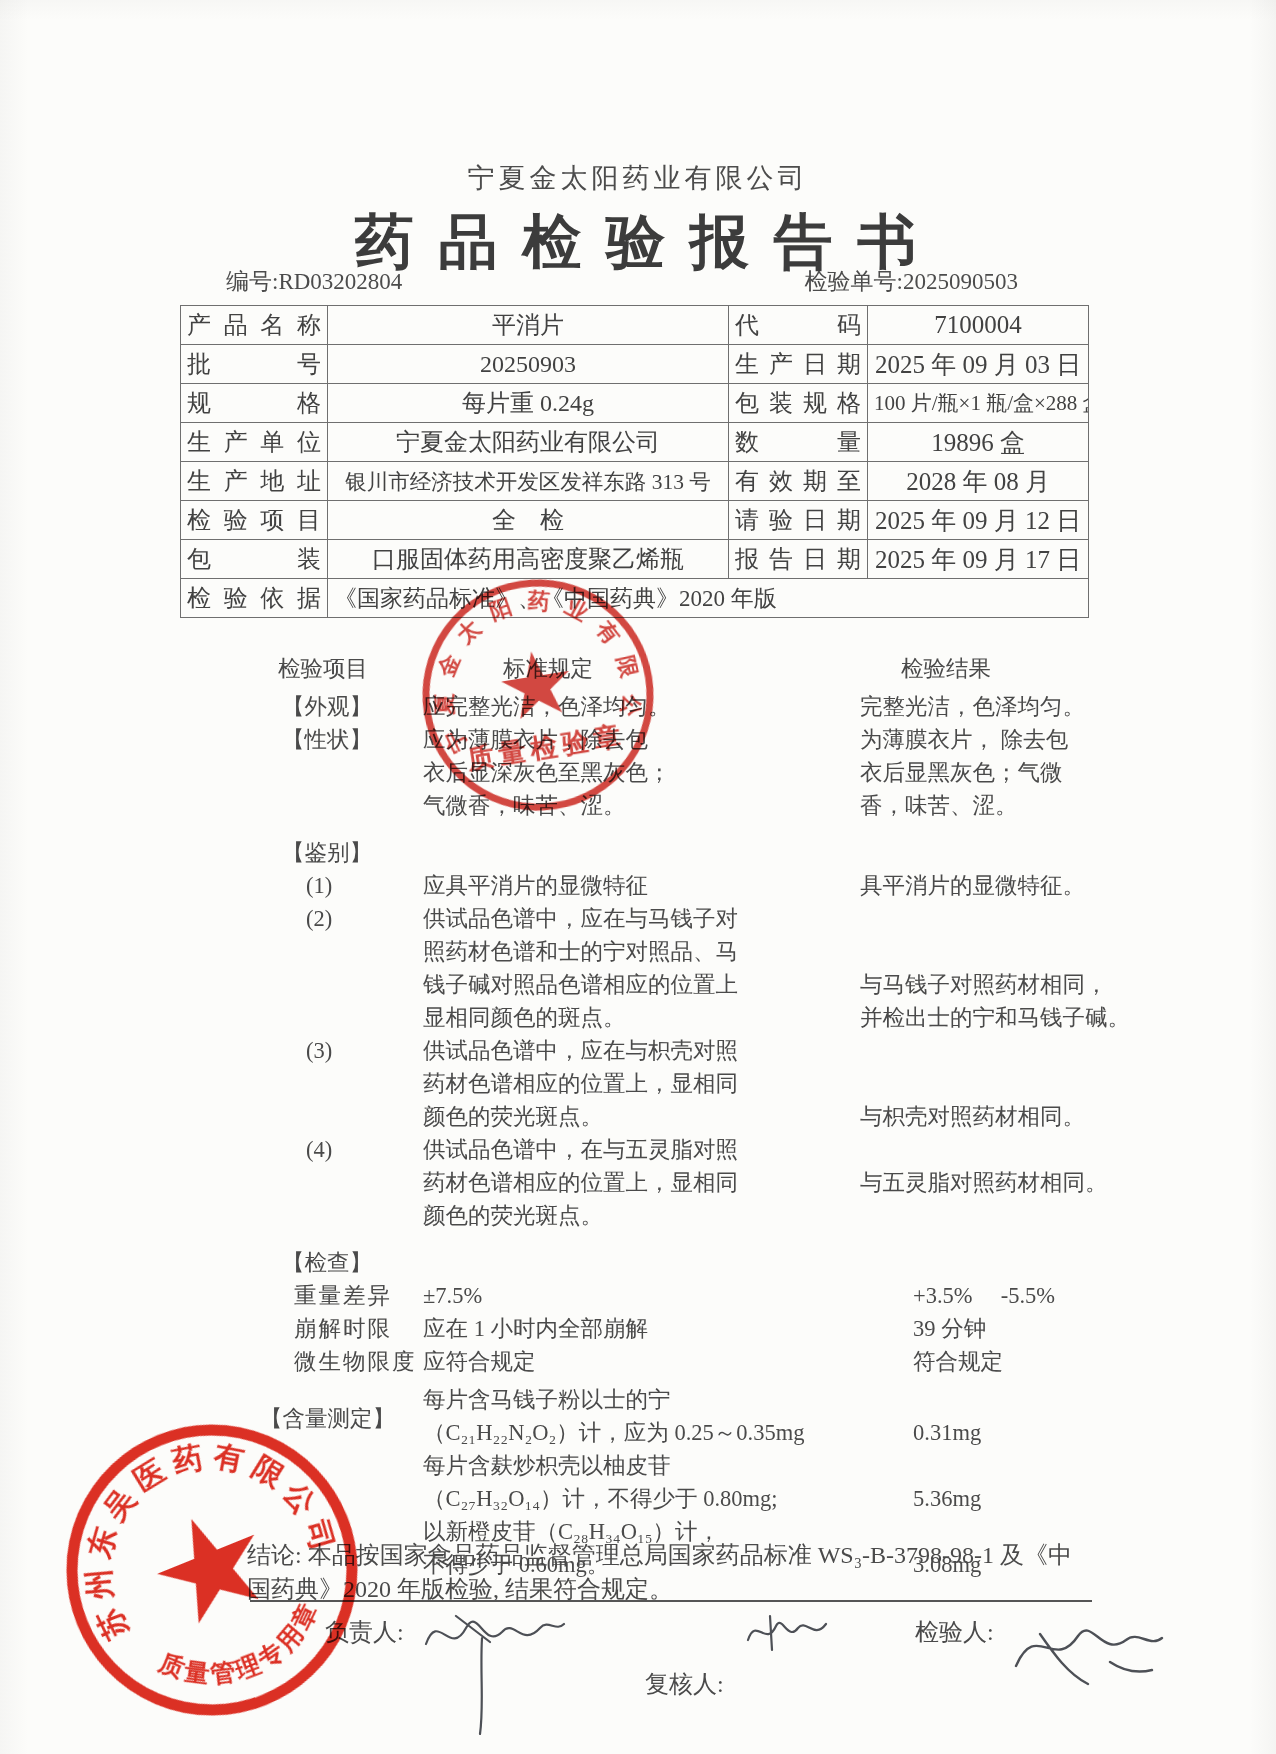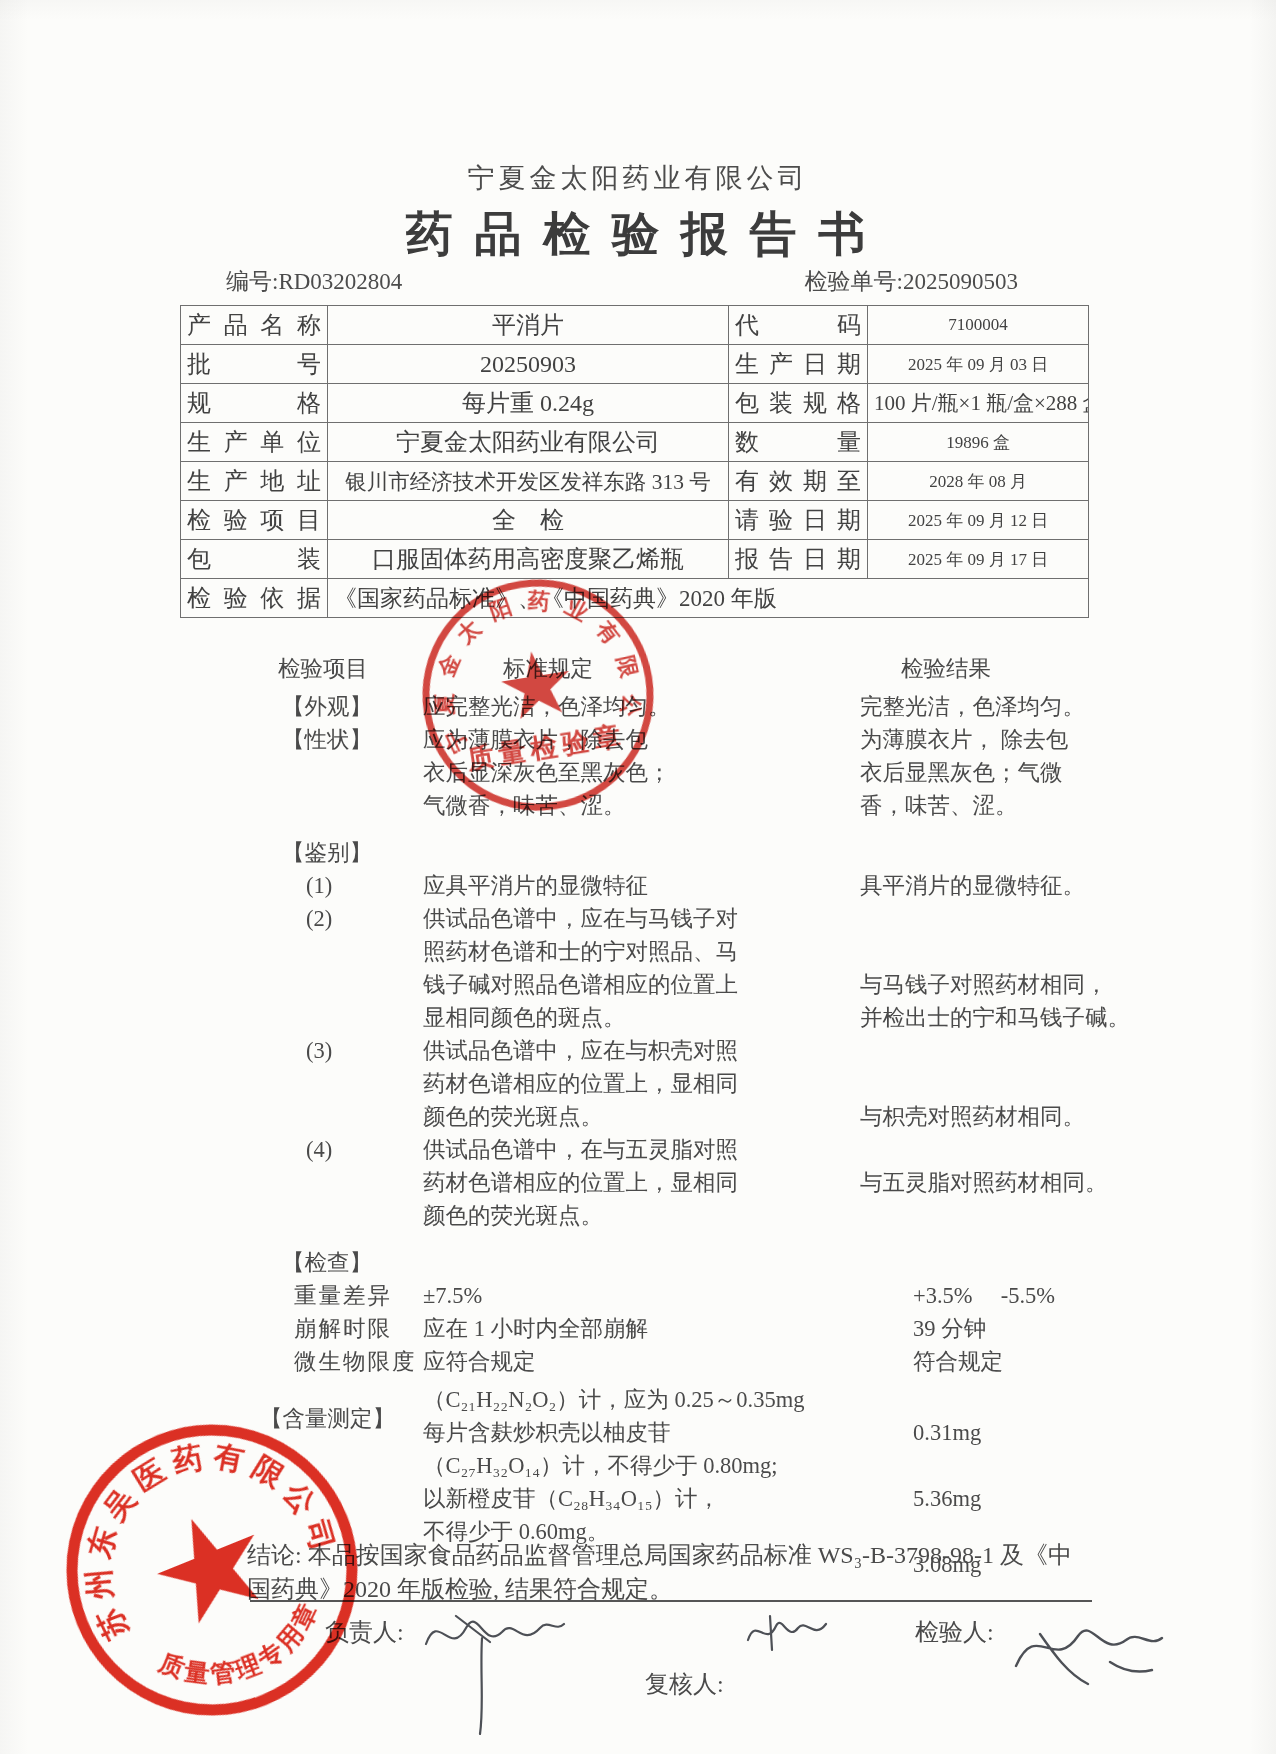--- a/index.html
+++ b/index.html
@@ -10,32 +10,32 @@
     color:#474747;overflow:hidden;
   }
   .scan-edge{position:absolute;inset:0;pointer-events:none;
     background:
       linear-gradient(90deg, rgba(120,120,120,.05), rgba(0,0,0,0) 28px),
       linear-gradient(270deg, rgba(120,120,120,.06), rgba(0,0,0,0) 26px),
       linear-gradient(180deg, rgba(120,120,120,.04), rgba(0,0,0,0) 20px);}
   .company{position:absolute;top:160px;left:0;width:1276px;text-align:center;
     font-size:27px;letter-spacing:4px;color:#4c4c4c;}
   .title{position:absolute;top:203px;left:0;width:1276px;text-align:center;
-    font-size:47px;letter-spacing:5px;color:#3c3c3c;font-weight:600;}
+    font-size:59px;letter-spacing:5px;color:#3c3c3c;font-weight:600;}
   .meta{position:absolute;top:266px;left:182px;width:908px;display:flex;
     justify-content:space-between;font-size:23px;color:#4c4c4c;}
   .meta .mL{padding-left:44px;}
   .meta .mR{padding-right:72px;}
 
   table.info{position:absolute;top:305px;left:180px;width:908px;
     border-collapse:collapse;table-layout:fixed;font-size:24px;color:#424242;}
   table.info td{border:1.6px solid #6f6f6f;height:38px;padding:0 6px;overflow:hidden;white-space:nowrap;}
   td.lbl{ text-align:justify;text-align-last:justify;padding:0 16px;}
   td.val{text-align:center;}
-  td.v4{font-size:17px;}
+  td.v4{font-size:25px;}
   td.sm{font-size:21px;letter-spacing:0;}
   td.sm2{font-size:21.5px;}
   td.basis{font-size:23px;text-align:left;padding-left:238px;}
 
   .insp{position:absolute;top:652px;left:178px;width:912px;font-size:22.5px;color:#4a4a4a;}
   .irow{display:grid;grid-template-columns:245px 435px 232px;}
   .line{min-height:33px;line-height:33px;white-space:nowrap;}
   .c1{padding-left:104px;}
   .c1.num{padding-left:128px;}
   .c1.sub{padding-left:116px;letter-spacing:2px;}
@@ -259,20 +259,21 @@
       </div>
     <div class="c3 res-c">
         <div class="line">符合规定</div>
       </div>
   </div>
   <div class="gap-s"></div>
 
   <div class="irow">
     <div class="c1 line" style="padding-left:82px;margin-top:19px;">【含量测定】</div>
     <div class="c2">
+      <div class="line">每片含马钱子粉以士的宁</div>
       <div class="line">（C₂₁H₂₂N₂O₂）计，应为 0.25～0.35mg</div>
       <div class="line">每片含麸炒枳壳以柚皮苷</div>
       <div class="line">（C₂₇H₃₂O₁₄）计，不得少于 0.80mg;</div>
       <div class="line">以新橙皮苷（C₂₈H₃₄O₁₅）计，</div>
       <div class="line">不得少于 0.60mg。</div>
     </div>
     <div class="c3 res-c">
       <div class="line"></div>
       <div class="line">0.31mg</div>
       <div class="line"></div>

